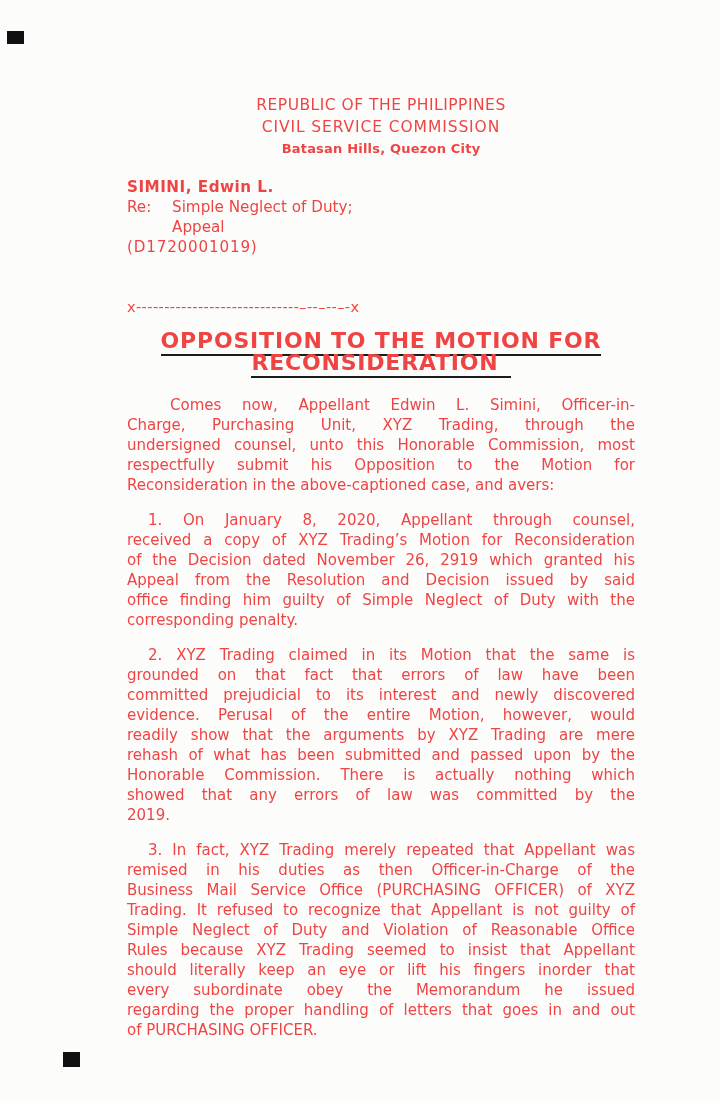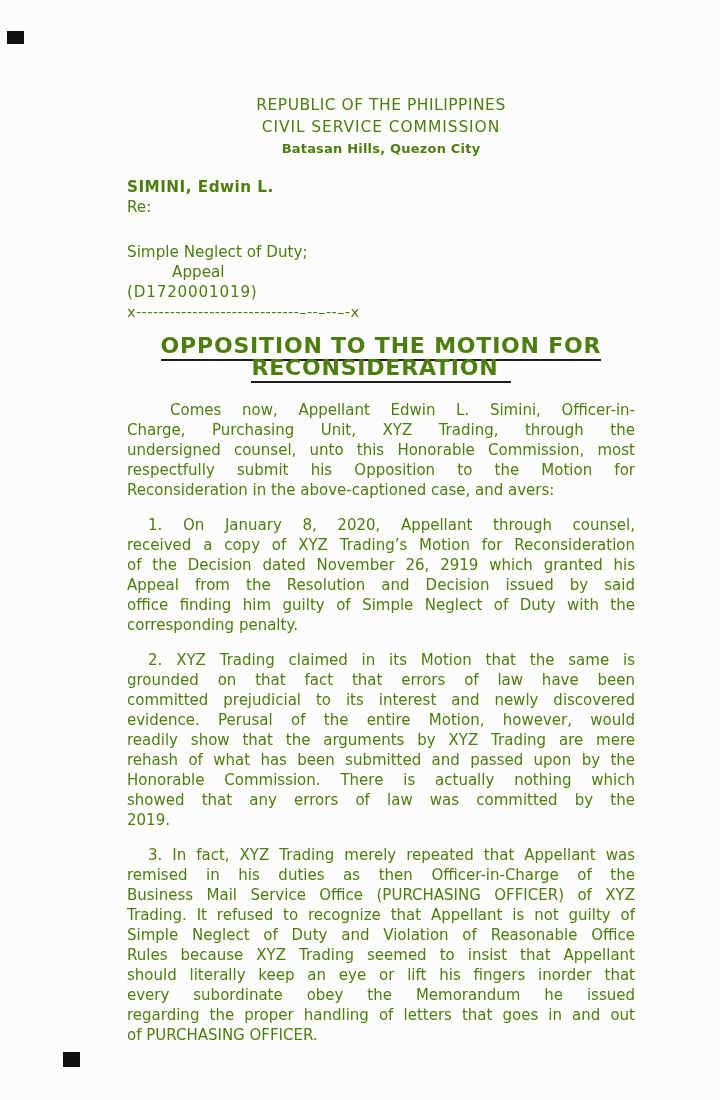--- a/index.html
+++ b/index.html
@@ -2,42 +2,42 @@
 <html><head>
 <meta charset="utf-8">
 <style>
   html, body { margin: 0; padding: 0; background: #ffffff; }
   .page {
     position: relative;
     width: 720px;
     height: 1100px;
     background: #fcfcfb;
     font-family: "DejaVu Sans", "Liberation Sans", sans-serif;
-    color: #4d7c0f;
+    color: #ef4444;
     overflow: hidden;
   }
   .content {
     position: absolute;
     left: 127px;
     top: 94px;
     width: 508px;
   }
   
   .letterhead { text-align: center; line-height: 22px; }
   .lh-line1 { font-size: 15.5px; font-weight: 500; letter-spacing: 0.5px; }
   .lh-line2 { font-size: 15.5px; font-weight: 400; letter-spacing: 0.9px; }
   .lh-line3 { font-size: 13px; font-weight: 700; letter-spacing: 0.2px; }
   
   .case-block { margin-top: 17px; line-height: 20px; font-size: 15.2px; }
   .case-party { font-weight: 700; letter-spacing: 0.5px; }
-  .case-re { display: flex; flex-direction: column; }
+  .case-re { display: flex; }
   .case-re-label { width: 45px; flex: 0 0 45px; }
   .case-re-line2 { padding-left: 45px; }
   .case-docket { letter-spacing: 0.8px; }
-  .case-separator { letter-spacing: 0.4px; font-size: 14.5px; }
+  .case-separator { letter-spacing: 0.4px; font-size: 14.5px; margin-top: 40px; }
   
   .doc-title { margin-top: 13px; text-align: center; line-height: 22px; }
   .doc-title .t-line {
     font-size: 22px; font-weight: 700; letter-spacing: 0.8px;
   }
   .doc-title .t-line > span {
     border-bottom: 2px solid #1c1c1c;
     padding-bottom: 1px;
   }
   .doc-title .t-line2 > span { padding-right: 12px; }

